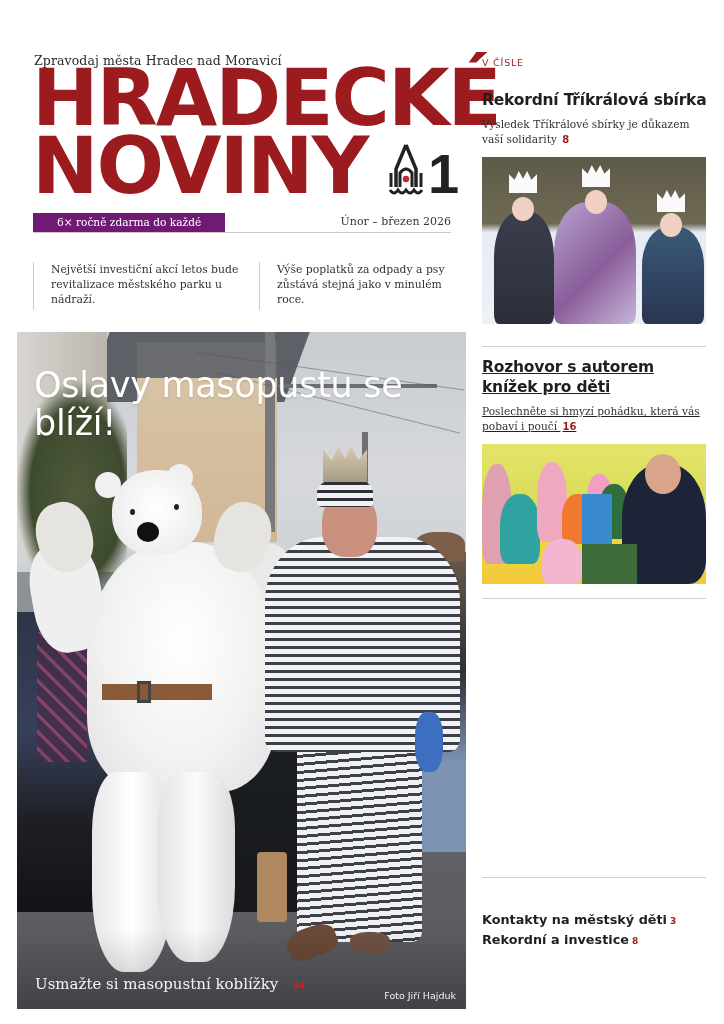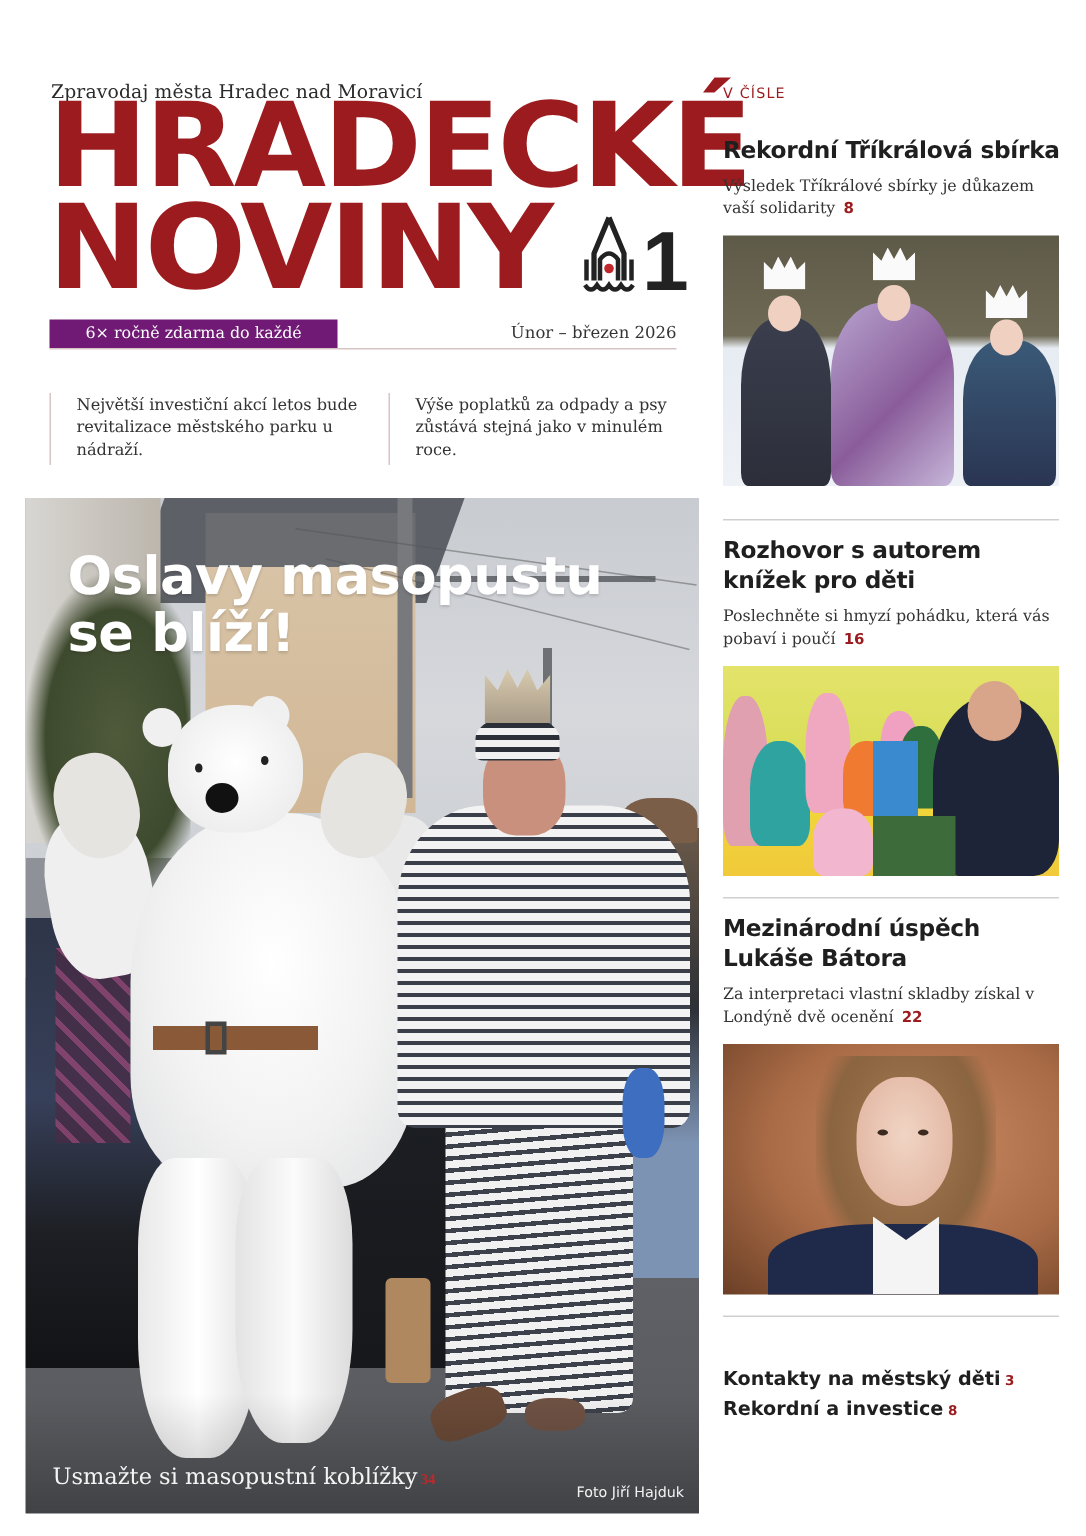--- a/index.html
+++ b/index.html
@@ -61,23 +61,23 @@
     .hero .man-body { position: absolute; left: 248px; top: 205px; width: 195px; height: 215px; background: repeating-linear-gradient(180deg, #f3f3f3 0 5px, #3a3f4a 5px 8px); border-radius: 30% 30% 6% 6%; }
     .hero .man-legs { position: absolute; left: 280px; top: 410px; width: 125px; height: 200px; background: repeating-linear-gradient(175deg, #f1f1f1 0 5px, #3c414b 5px 8px); border-radius: 10px; }
     .hero .head { position: absolute; left: 305px; top: 160px; width: 55px; height: 65px; background: #c9917d; border-radius: 45% 45% 40% 40%; }
     .hero .cap { position: absolute; left: 300px; top: 145px; width: 56px; height: 30px; background: repeating-linear-gradient(180deg, #f0f0f0 0 5px, #2b2f38 5px 8px); border-radius: 50% 50% 10% 10%; }
     .hero .crown { position: absolute; left: 306px; top: 114px; width: 44px; height: 36px; background: linear-gradient(180deg, #d9cbb0, #a79a86); clip-path: polygon(0 100%, 0 10%, 20% 40%, 35% 0, 50% 35%, 65% 0, 80% 40%, 100% 10%, 100% 100%); }
     .hero .shoe1 { position: absolute; left: 270px; top: 595px; width: 50px; height: 30px; background: #6b4a38; border-radius: 40% 40% 30% 30%; transform: rotate(-20deg); }
     .hero .shoe2 { position: absolute; left: 333px; top: 600px; width: 40px; height: 22px; background: #6f5244; border-radius: 40%; }
     .hero .blue-glove { position: absolute; left: 398px; top: 380px; width: 28px; height: 60px; background: #3d6ebf; border-radius: 40%; }
     .hero .shade { position: absolute; left: 0; bottom: 0; width: 100%; height: 80px; background: linear-gradient(180deg, rgba(0,0,0,0) 0%, rgba(0,0,0,0.25) 100%); }
 
-    .hero-title { position: absolute; left: 28px; top: 34px; font-family: "DejaVu Sans", sans-serif; font-weight: 700; font-size: 35px; line-height: 38px; color: #ffffff; letter-spacing: -0.3px; text-shadow: 0 1px 2px rgba(0,0,0,0.15); }
+    .hero-title { position: absolute; left: 17px; top: 34px; font-family: "DejaVu Sans", sans-serif; font-weight: 400; font-size: 35px; line-height: 38px; color: #ffffff; letter-spacing: -0.3px; text-shadow: 0 1px 2px rgba(0,0,0,0.15); }
     .hero-caption { position: absolute; left: 18px; bottom: 16px; font-family: "DejaVu Serif", serif; font-size: 15px; color: #f4f4f4; }
-    .hero-caption .pg { font-family: Liberation Serif, serif; font-weight: 700; font-size: 10px; color: #c0282c; margin-left: 2px; }
+    .hero-caption .pg { font-family: Liberation Sans, sans-serif; font-weight: 700; font-size: 10px; color: #c0282c; margin-left: 15px; }
     .photo-credit { position: absolute; right: 10px; bottom: 8px; font-family: "DejaVu Sans", sans-serif; font-size: 9.5px; color: #f2f2f2; }
 
     .sidebar { position: absolute; left: 482px; top: 0; width: 226px; }
     .sec-label { position: absolute; left: 0; top: 57px; font-family: "DejaVu Sans", sans-serif; font-size: 9.5px; color: #9b1b1e; letter-spacing: 0.8px; }
     .story { position: absolute; left: 0; width: 226px; }
     .story h3 { font-family: "DejaVu Sans", sans-serif; font-weight: 700; font-size: 15.5px; line-height: 20px; color: #1f1f1f; letter-spacing: -0.2px; }
     .story p { margin-top: 7px; font-size: 10.6px; line-height: 15px; color: #333; }
     .story p .pg { font-family: "DejaVu Sans", sans-serif; font-weight: 700; font-size: 10px; color: #9b1b1e; margin-left: 2px; }
     .story .ph { margin-top: 10px; width: 224px; height: 167px; overflow: hidden; position: relative; }
     .rule { position: absolute; left: 0; width: 224px; height: 1px; background: #cfcfcf; }
@@ -205,52 +205,40 @@
       <div class="face" style="left:103px;top:33px;"></div>
       <div class="face" style="left:178px;top:56px;"></div>
       <div class="crown" style="left:27px;top:14px;"></div>
       <div class="crown" style="left:100px;top:8px;"></div>
       <div class="crown" style="left:175px;top:33px;"></div>
     </div>
   </div>
 
   <div class="rule" style="top:346px;"></div>
 
-  <div class="story" style="top:357px;">
+  <div class="story" style="top:357px;text-decoration:underline;">
     <h3>Rozhovor s autorem knížek pro děti</h3>
     <p><span>Poslechněte si hmyzí pohádku, která vás pobaví i poučí</span> <span class="pg">16</span></p>
     <div class="ph p2" style="height:140px;">
       <div class="b" style="left:0;top:20px;width:30px;height:100px;background:#e0a0b0;"></div>
       <div class="b" style="left:18px;top:50px;width:40px;height:70px;background:#2fa3a0;"></div>
       <div class="b" style="left:55px;top:18px;width:30px;height:80px;background:#f0a8c0;"></div>
       <div class="b" style="left:80px;top:50px;width:32px;height:50px;background:#f07a30;"></div>
       <div class="b" style="left:105px;top:30px;width:25px;height:50px;background:#f0a0c0;"></div>
       <div class="b" style="left:117px;top:40px;width:30px;height:55px;background:#2f6f3e;"></div>
       <div class="b" style="left:60px;top:95px;width:40px;height:45px;background:#f3b6cf;"></div>
       <div class="b" style="left:140px;top:20px;width:84px;height:120px;background:#1d2438;"></div>
       <div class="b" style="left:163px;top:10px;width:36px;height:40px;background:#d9a58a;border-radius:50%;"></div>
       <div style="position:absolute;left:100px;top:100px;width:55px;height:40px;background:#3d6b3a;"></div>
       <div style="position:absolute;left:100px;top:50px;width:30px;height:50px;background:#3a8ad0;"></div>
     </div>
   </div>
 
   <div class="rule" style="top:598px;"></div>
 
-  <div class="story" style="top:609px;">
-    <h3>Mezinárodní úspěch Lukáše Bátora</h3>
-    <p><span>Za interpretaci vlastní skladby získal v Londýně dvě ocenění</span> <span class="pg">22</span></p>
-    <div class="ph p3">
-      <div class="hair"></div>
-      <div class="face"></div>
-      <div class="eye" style="left:103px;top:57px;"></div>
-      <div class="eye" style="left:130px;top:57px;"></div>
-      <div class="jacket"></div>
-      <div class="collar"></div>
-    </div>
-  </div>
 
   <div class="rule" style="top:877px;"></div>
 
   <div class="quick">
     <div><span>Kontakty na městský děti</span><span class="pg">3</span></div>
     <div><span>Rekordní a investice</span><span class="pg">8</span></div>
   </div>
 </div>
 
 </body></html>

